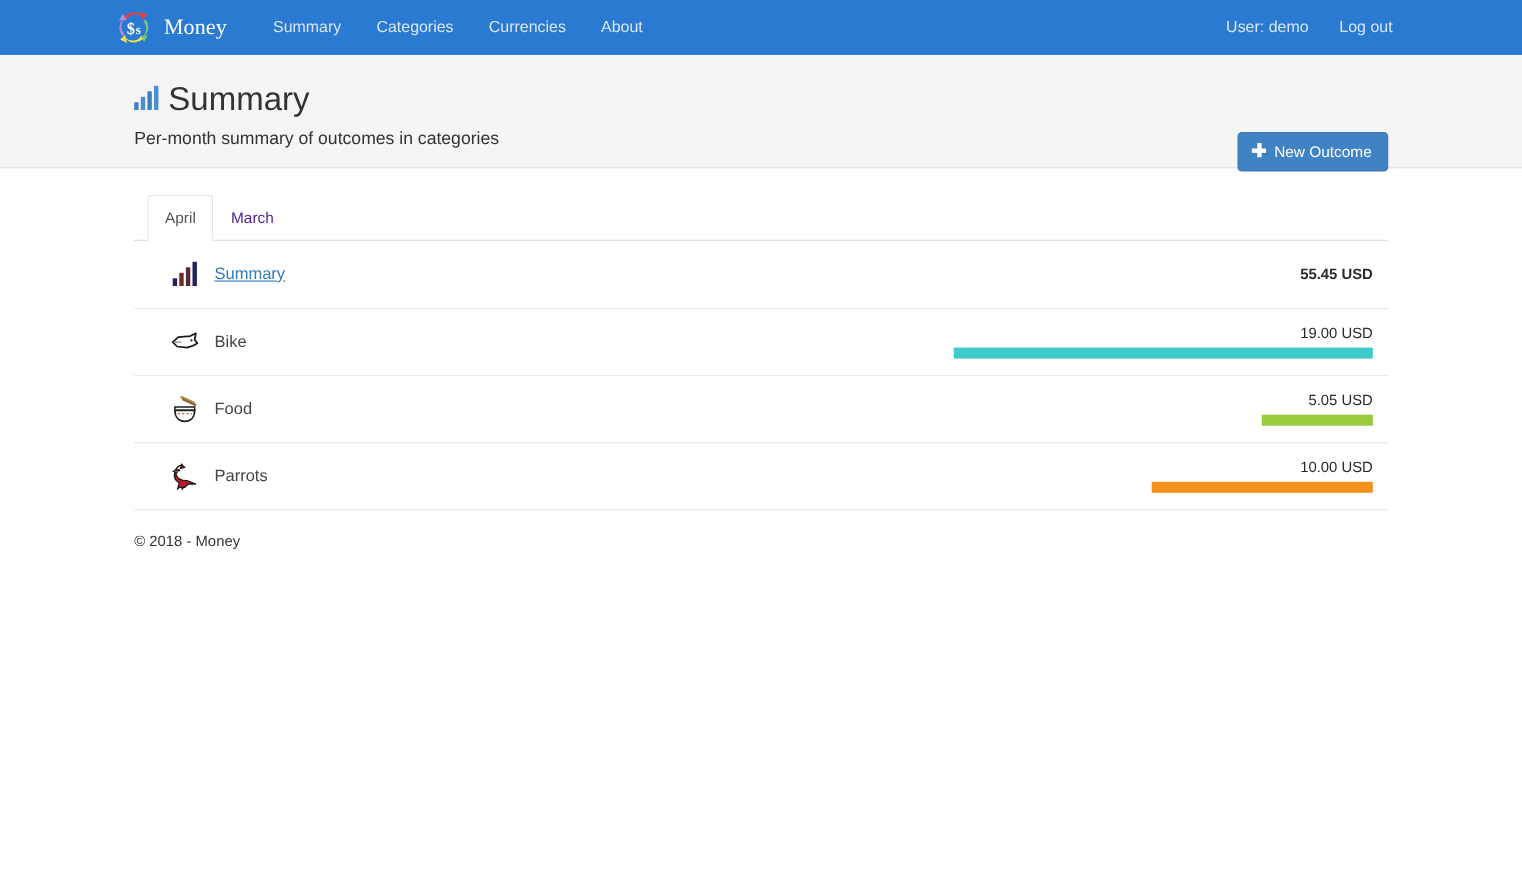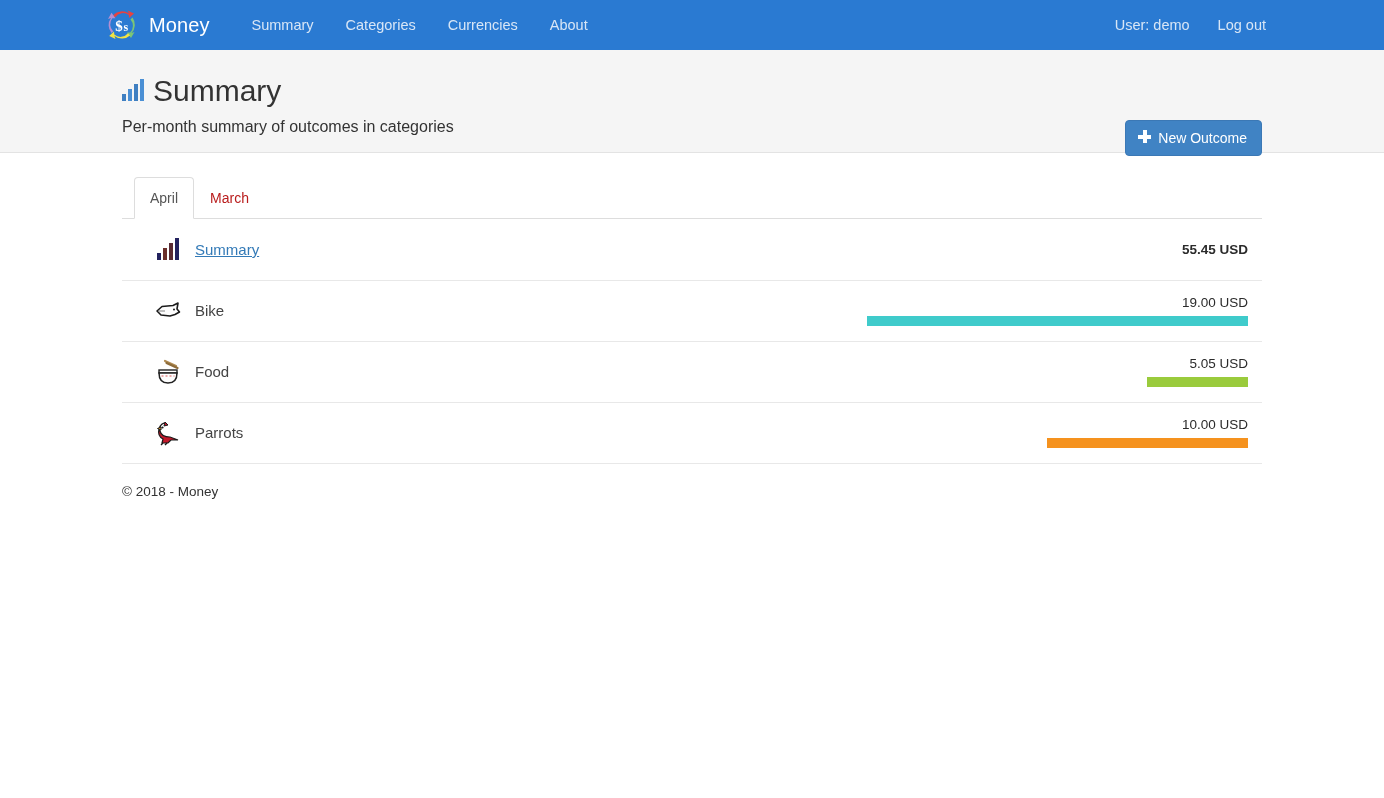--- a/index.html
+++ b/index.html
@@ -29,20 +29,21 @@
   }
   .brand-logo {
     width: 36px; height: 36px;
     flex: 0 0 36px;
     position: relative;
   }
   .brand-name {
     color: #ffffff;
     font-size: 20px;
     letter-spacing: .1px;
+    font-family: Liberation Serif, serif;
   }
   .nav-links { display: flex; align-items: center; }
   .nav-link {
     color: #d8e6f6;
     font-size: 14.5px;
     text-decoration: none;
     padding: 0 16px;
     line-height: 50px;
     white-space: nowrap;
   }
@@ -120,21 +121,21 @@
     border-bottom: 1px solid #ddd;
     margin-top: 25px;
     padding-left: 12px;
     height: 41px;
   }
   .tab {
     font-size: 14px;
     line-height: 20px;
     padding: 10px 15px;
     text-decoration: none;
-    color: #b91c1c;
+    color: #4c1d95;
     border: 1px solid transparent;
     border-radius: 4px 4px 0 0;
     margin-bottom: -1px;
     cursor: pointer;
   }
   .tab.active {
     color: #555;
     background: #fff;
     border-color: #ddd #ddd #fff;
     cursor: default;

